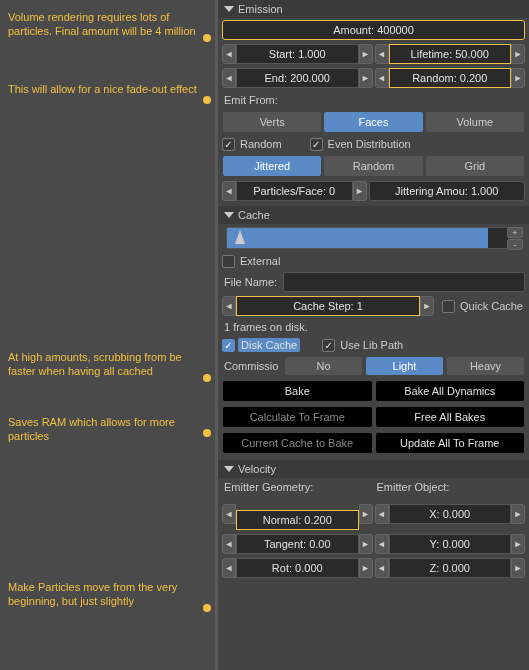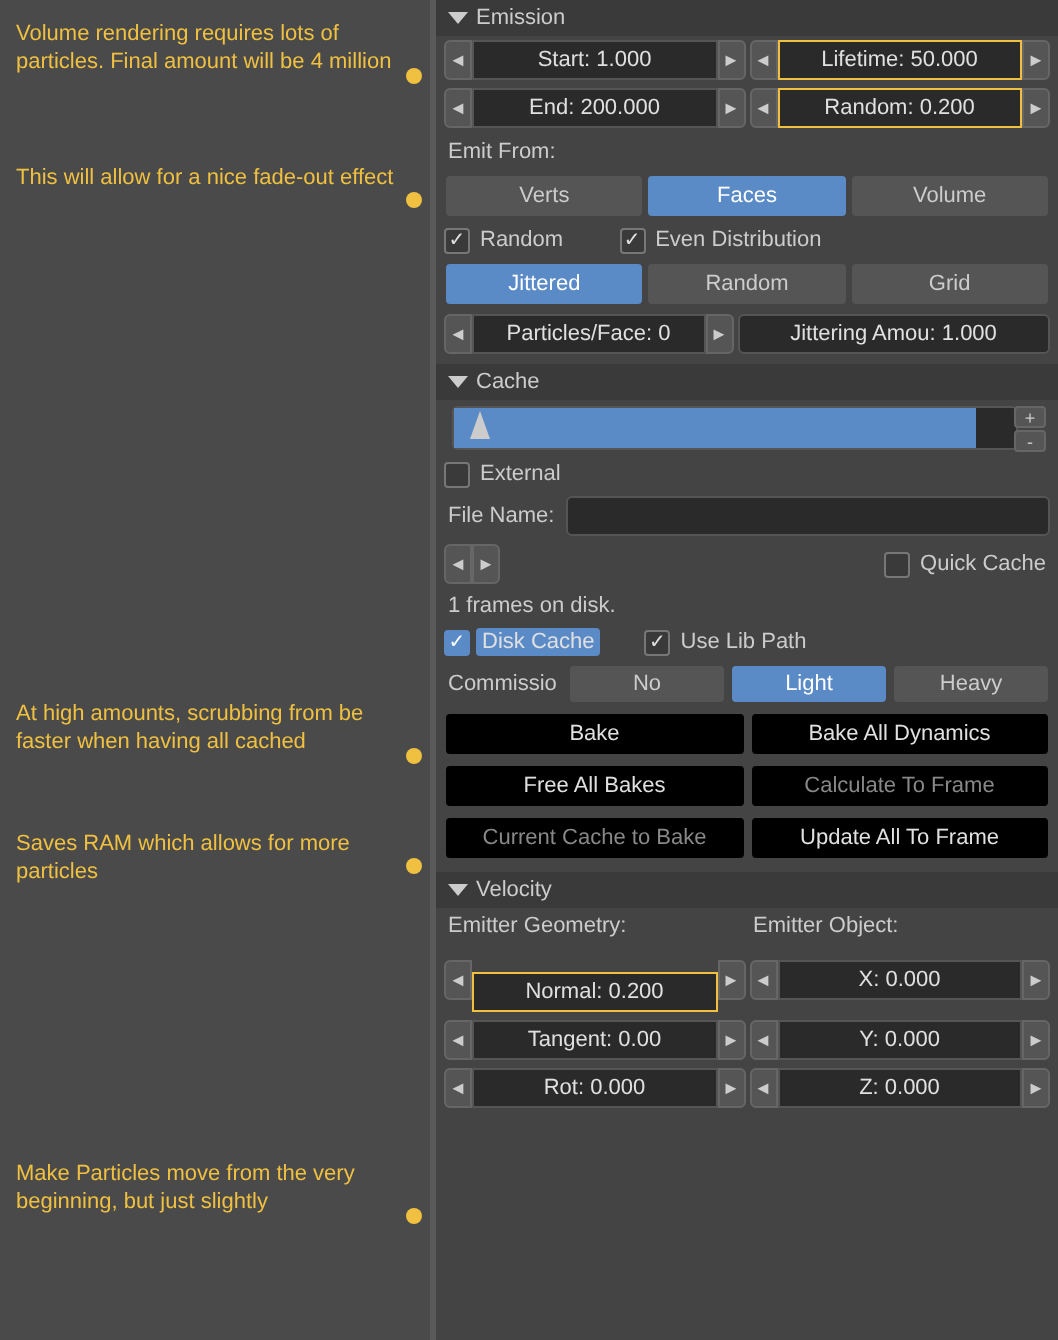--- a/index.html
+++ b/index.html
@@ -327,20 +327,25 @@
   </div>
 </div>
 
 <div class="main-panel">
 
   <div class="section-header">
     <span class="triangle-down"></span>
     <span>Emission</span>
   </div>
 
+  <div class="row">
+    <div class="field-box highlighted" style="width:100%;">
+      <span>Amount: 400000</span>
+    </div>
+  </div>
 
   <div class="row">
     <div class="field-with-arrows" style="flex:1;">
       <button class="btn-arrow-left">◄</button>
       <div class="field-box" style="flex:1; border-radius:0;">
         <span>Start: 1.000</span>
       </div>
       <button class="btn-arrow-right">►</button>
     </div>
     <div class="field-with-arrows" style="flex:1;">
@@ -441,20 +446,23 @@
   </div>
 
   <div class="file-name-row">
     <span class="label-text">File Name:</span>
     <input class="file-name-input" type="text" value="" style="">
   </div>
 
   <div class="row">
     <div class="field-with-arrows" style="flex:1;">
       <button class="btn-arrow-left">◄</button>
+      <div class="field-box highlighted" style="flex:1; border-radius:0;">
+        <span>Cache Step: 1</span>
+      </div>
       <button class="btn-arrow-right">►</button>
     </div>
     <div class="checkbox-item" style="margin-left:6px;">
       <div class="checkbox"></div>
       <span class="label-text">Quick Cache</span>
     </div>
   </div>
 
   <div class="row">
     <span class="label-text">1 frames on disk.</span>
@@ -483,25 +491,25 @@
   <div class="button-row">
     <button class="action-btn">
       <span>Bake</span>
     </button>
     <button class="action-btn">
       <span>Bake All Dynamics</span>
     </button>
   </div>
 
   <div class="button-row">
+    <button class="action-btn disabled">
+      <span>Calculate To Frame</span>
+    </button>
     <button class="action-btn">
       <span>Free All Bakes</span>
-    </button>
-    <button class="action-btn disabled">
-      <span>Calculate To Frame</span>
     </button>
   </div>
 
   <div class="button-row">
     <button class="action-btn disabled">
       <span>Current Cache to Bake</span>
     </button>
     <button class="action-btn">
       <span>Update All To Frame</span>
     </button>

